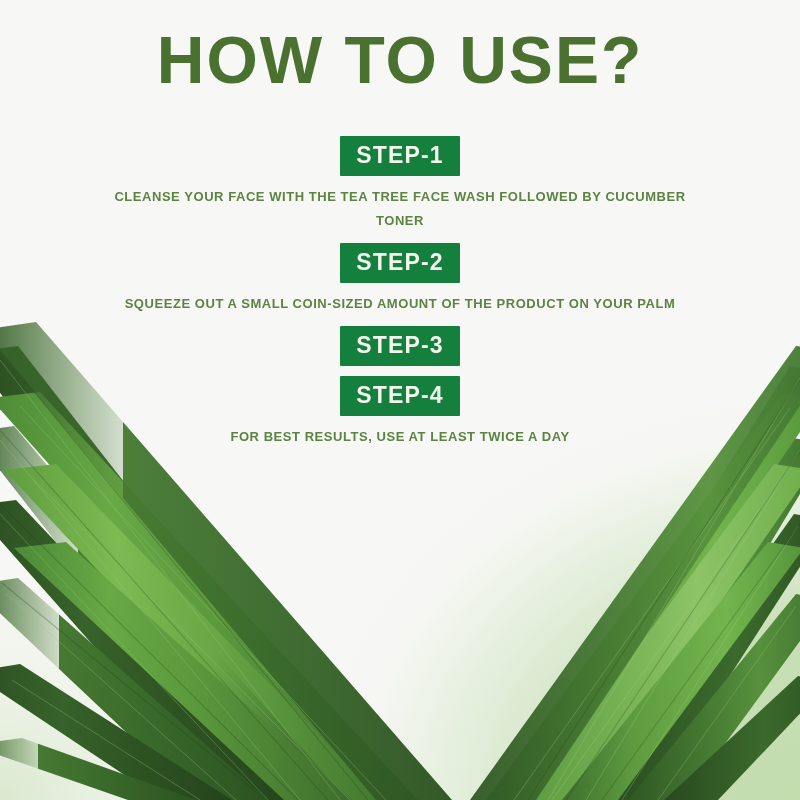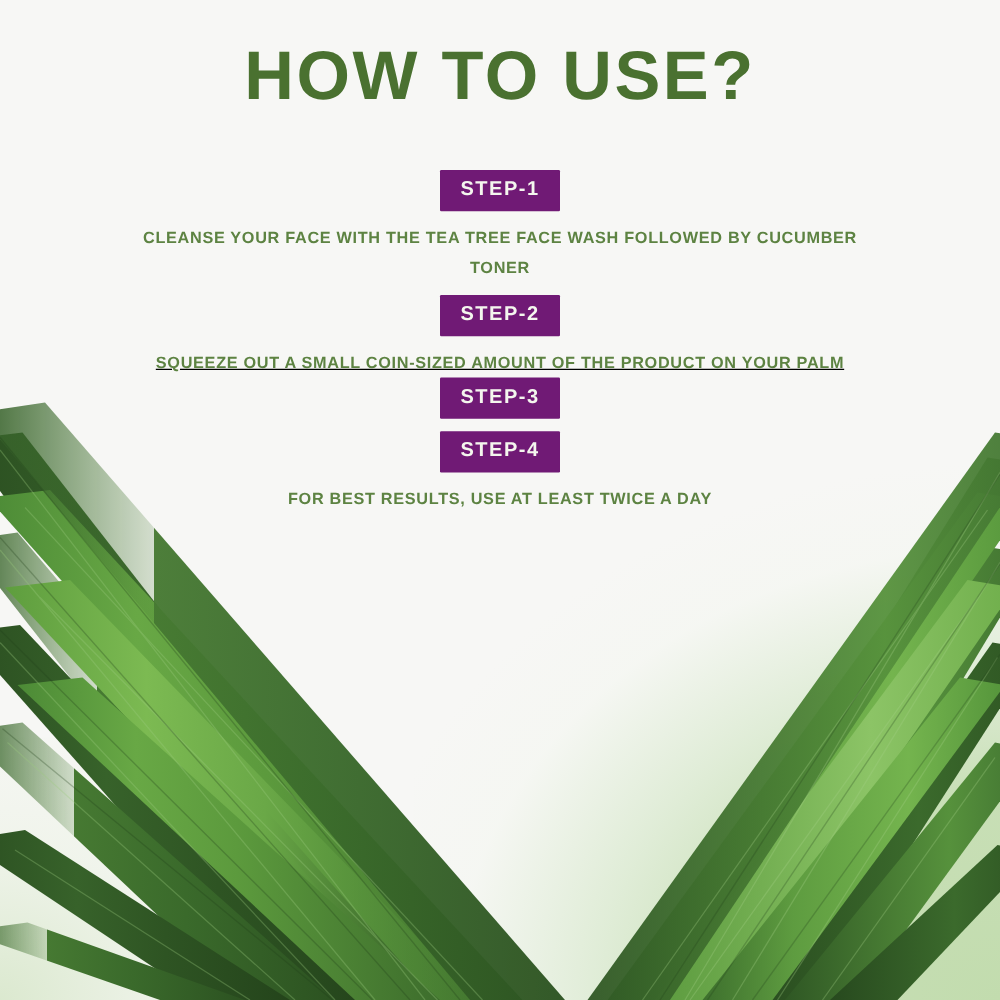--- a/index.html
+++ b/index.html
@@ -68,21 +68,21 @@
     z-index: 5;
   }
 
   .title {
     position: absolute;
     top: 30px;
     left: 0;
     width: 800px;
     text-align: center;
     color: #4a7130;
-    font-size: 55px;
+    font-size: 66px;
     line-height: 60px;
     font-weight: 800;
     letter-spacing: 2.0px;
     font-family: "Liberation Sans", sans-serif;
     -webkit-font-smoothing: antialiased;
   }
 
   .steps {
     position: absolute;
     top: 136px;
@@ -91,44 +91,44 @@
   }
 
   .step {
     width: 800px;
     text-align: center;
     margin-bottom: 8px;
   }
 
   .badge {
     display: inline-block;
-    background: #701a75;
+    background: #15803d;
     color: #f4f6ee;
-    font-size: 16px;
+    font-size: 23px;
     font-weight: 800;
     letter-spacing: 1.2px;
     line-height: 1;
     padding: 8px 16px 9px 16px;
     border-radius: 1px;
   }
 
   .step-text {
     margin: 9px auto 0 auto;
     width: 600px;
     color: #5d8342;
     font-size: 13px;
     line-height: 24px;
     font-weight: 800;
     letter-spacing: 0.55px;
     text-transform: uppercase;
   }
 
   
   .step-1 { margin-bottom: 10px; }
-  .step-2 { margin-bottom: 0; text-decoration: underline; }
+  .step-2 { margin-bottom: 10px; }
   .step-3 { margin-bottom: 10px; text-align: center; }
   .step-4 { margin-bottom: 0; }
 </style>
 </head>
 <body>
 
 <div id="poster">
 
   <div class="bg-base"></div>
   <div class="bg-green-wash"></div>

